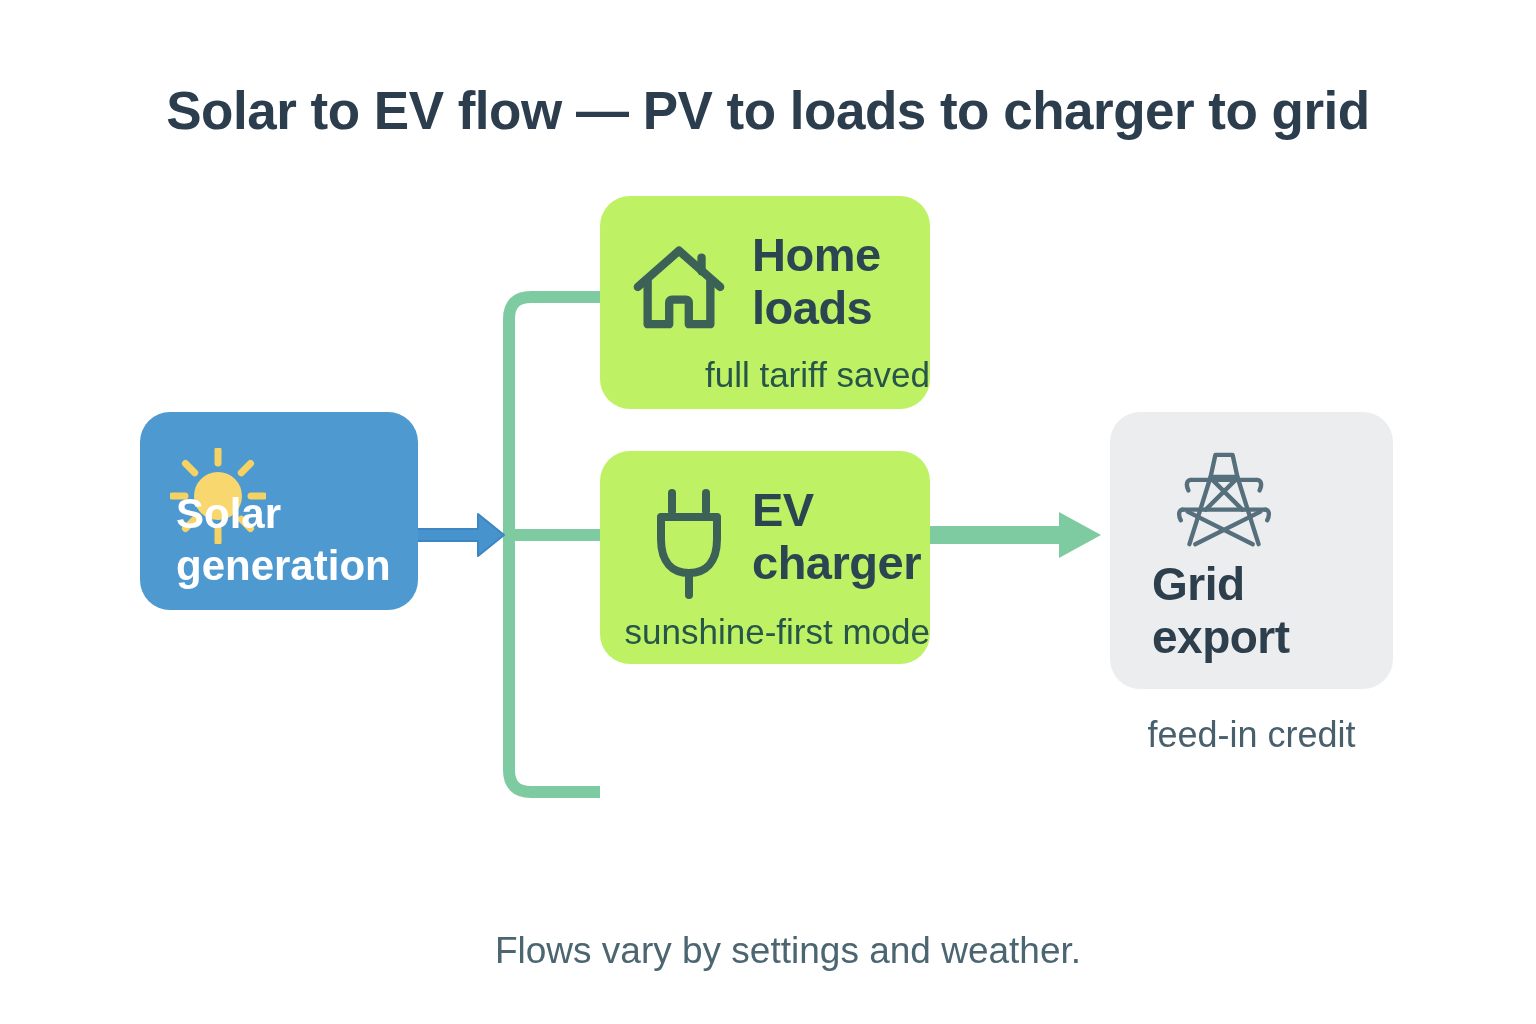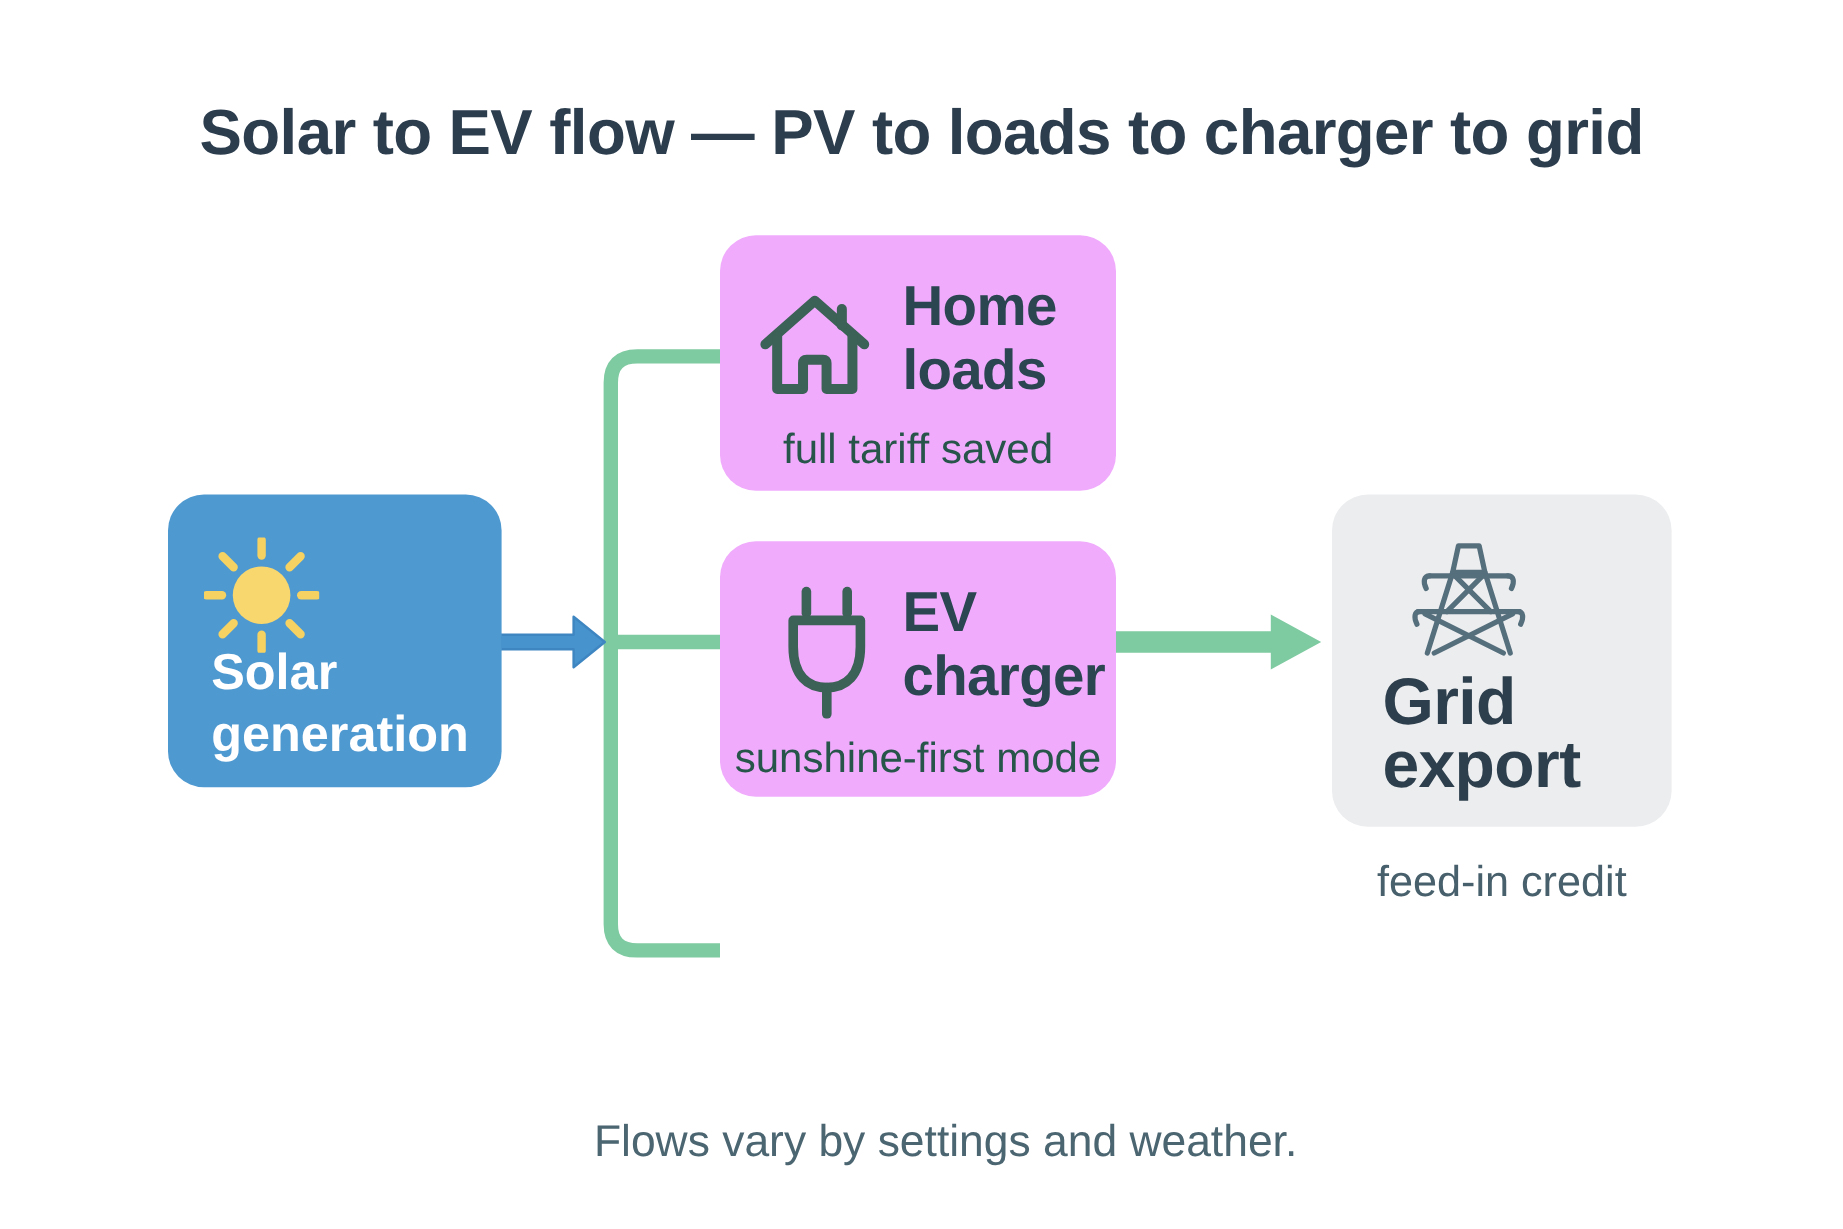--- a/index.html
+++ b/index.html
@@ -8,52 +8,52 @@
     font-family:"Liberation Sans", sans-serif;overflow:hidden;
   }
   .title{
     position:absolute;left:0;right:0;top:80px;text-align:center;
     font-size:53px;font-weight:700;color:#2c3d4e;letter-spacing:-0.5px;
   }
   .flow-svg{position:absolute;left:0;top:0;z-index:0;}
   .node{position:absolute;border-radius:30px;z-index:1;}
   .node .icon{position:absolute;}
   .node-blue{background:#4f99d1;}
-  .node-green{background:#f0abfc;}
+  .node-green{background:#bef264;}
   .node-gray{background:#ecedef;}
 
-  #node-solar{left:140px;top:412px;width:278px;height:244px;}
+  #node-solar{left:140px;top:412px;width:278px;height:198px;}
   #node-solar .icon{left:30px;top:36px;}
   .solar-label{
     position:absolute;left:36px;bottom:18px;color:#ffffff;
     font-size:42px;font-weight:700;line-height:52px;
   }
 
   #node-home{left:600px;top:196px;width:330px;height:213px;}
   #node-home .icon{left:30px;top:40px;}
   #node-ev{left:600px;top:451px;width:330px;height:213px;}
   #node-ev .icon{left:55px;top:36px;}
   #node-battery{left:600px;top:708px;width:330px;height:182px;}
   #node-battery .icon{left:53px;top:33px;}
 
   .node-title{
     position:absolute;left:152px;top:32px;color:#2b4551;
     font-size:47px;font-weight:700;line-height:53px;letter-spacing:-0.5px;
   }
   #node-battery .node-title{top:40px;left:155px;}
   .node-subtitle{
-    position:absolute;left:0;right:0;bottom:14px;text-align:center;
+    position:absolute;left:0;right:0;bottom:14px;text-align:right;
     color:#27554a;font-size:35px;font-weight:400;white-space:nowrap;
   }
   #node-ev .node-subtitle{bottom:12px;}
   #node-battery .node-subtitle{left:135px;right:auto;bottom:20px;text-align:left;}
 
   #node-grid{left:1110px;top:412px;width:283px;height:277px;}
   #node-grid .icon{left:66px;top:36px;}
-  #node-grid .node-title{left:42px;top:146px;color:#2d3f4c;font-size:55px;}
+  #node-grid .node-title{left:42px;top:146px;color:#2d3f4c;font-size:46px;}
 
   .grid-caption{
     position:absolute;left:1110px;top:714px;width:283px;text-align:center;
     color:#47606c;font-size:36px;z-index:1;
   }
   .footer-note{
     position:absolute;left:0;right:0;top:930px;text-align:center;
     color:#4b6571;font-size:37px;font-weight:400;z-index:1;padding-left:40px;
   }
 </style>

